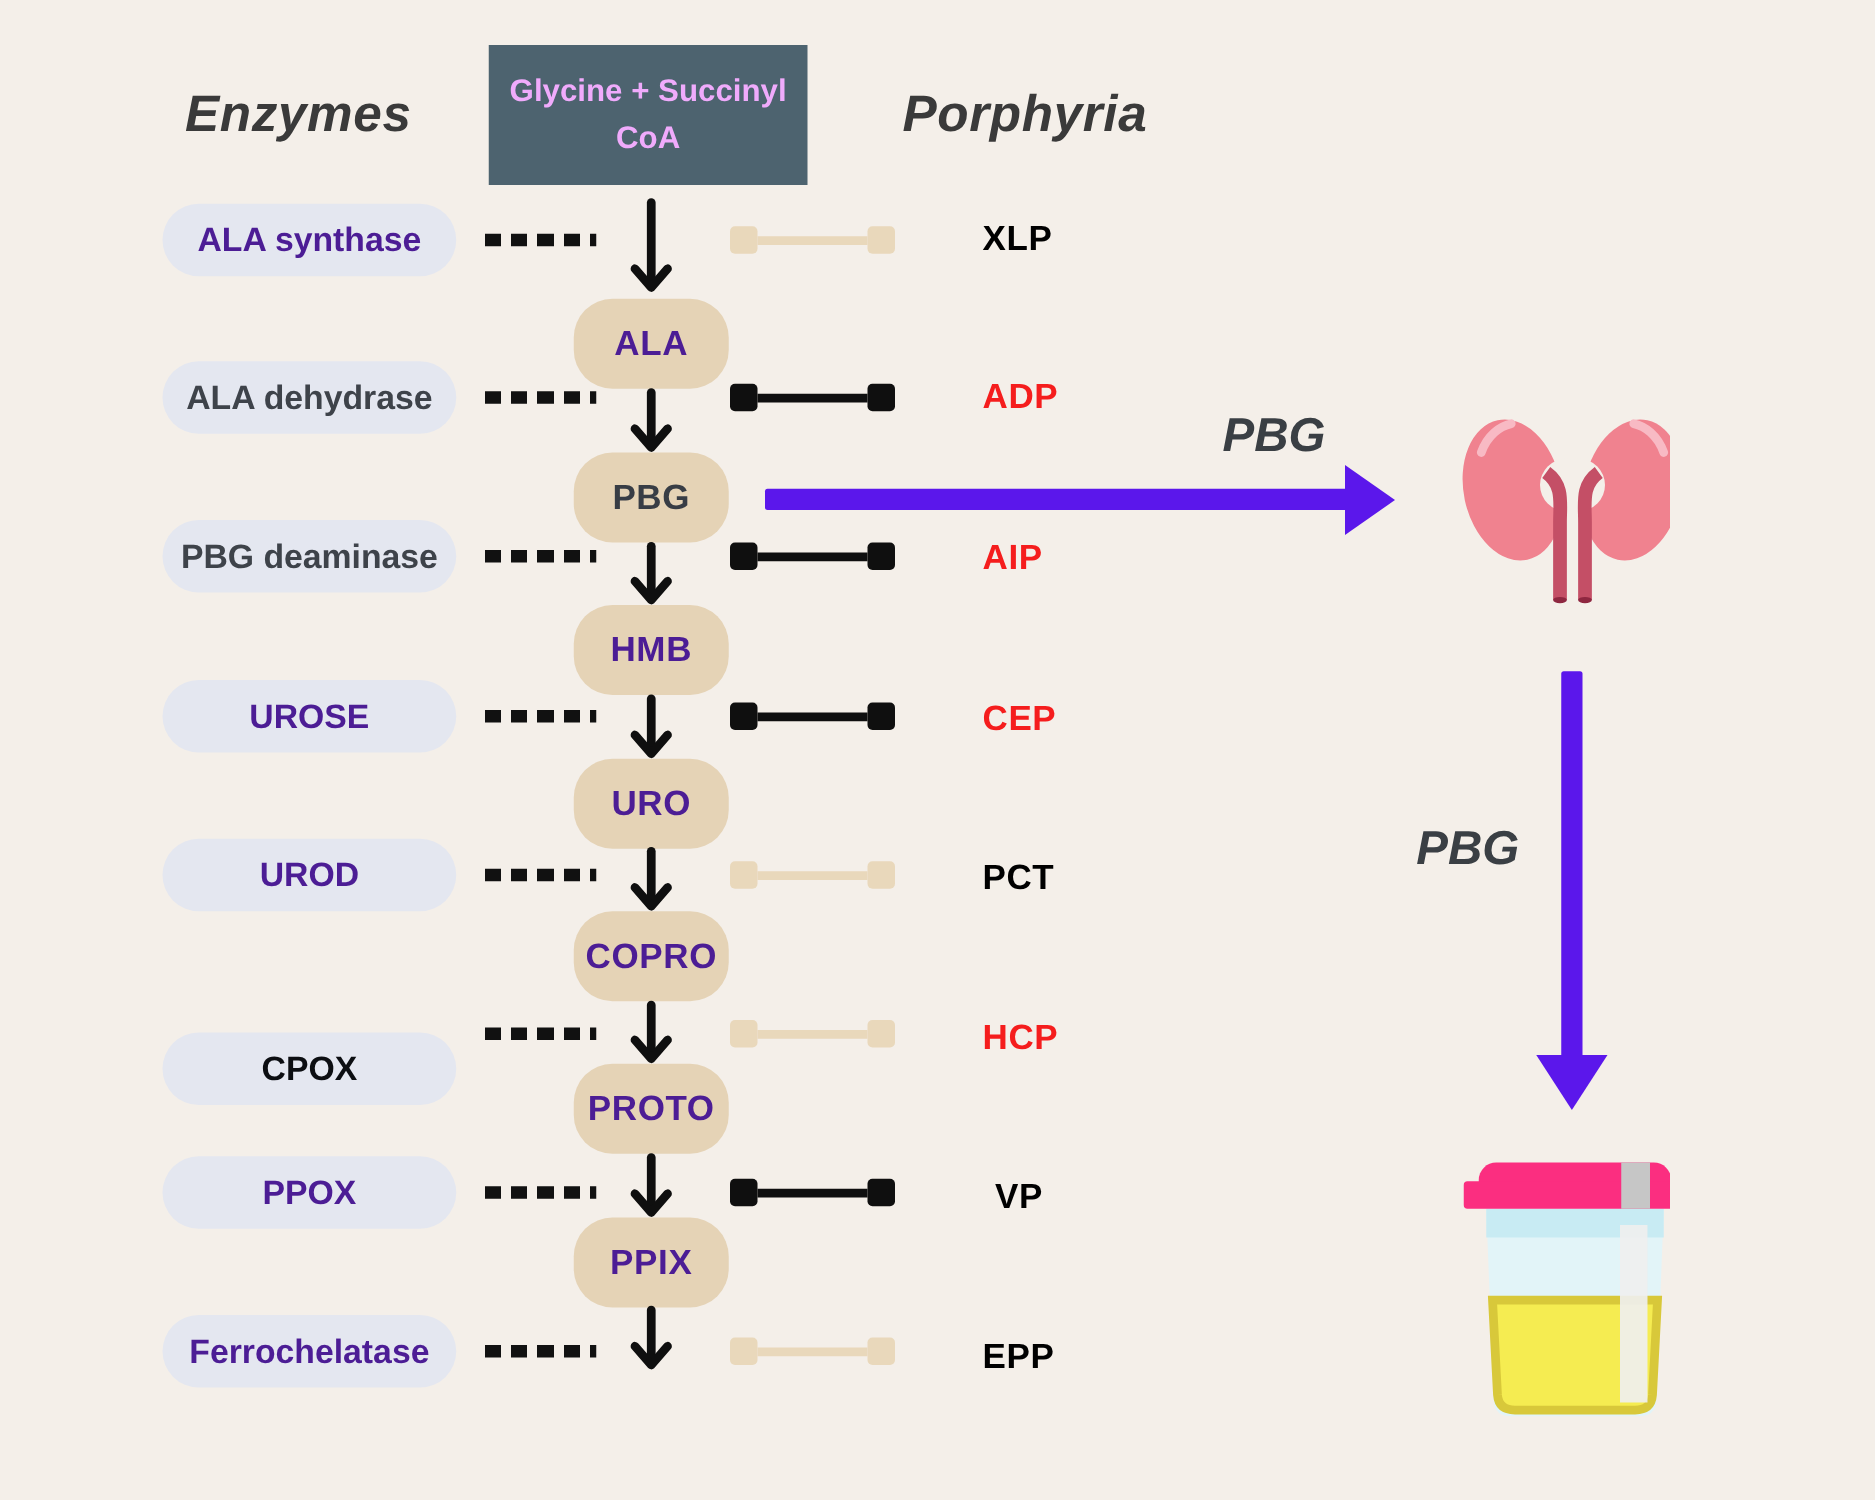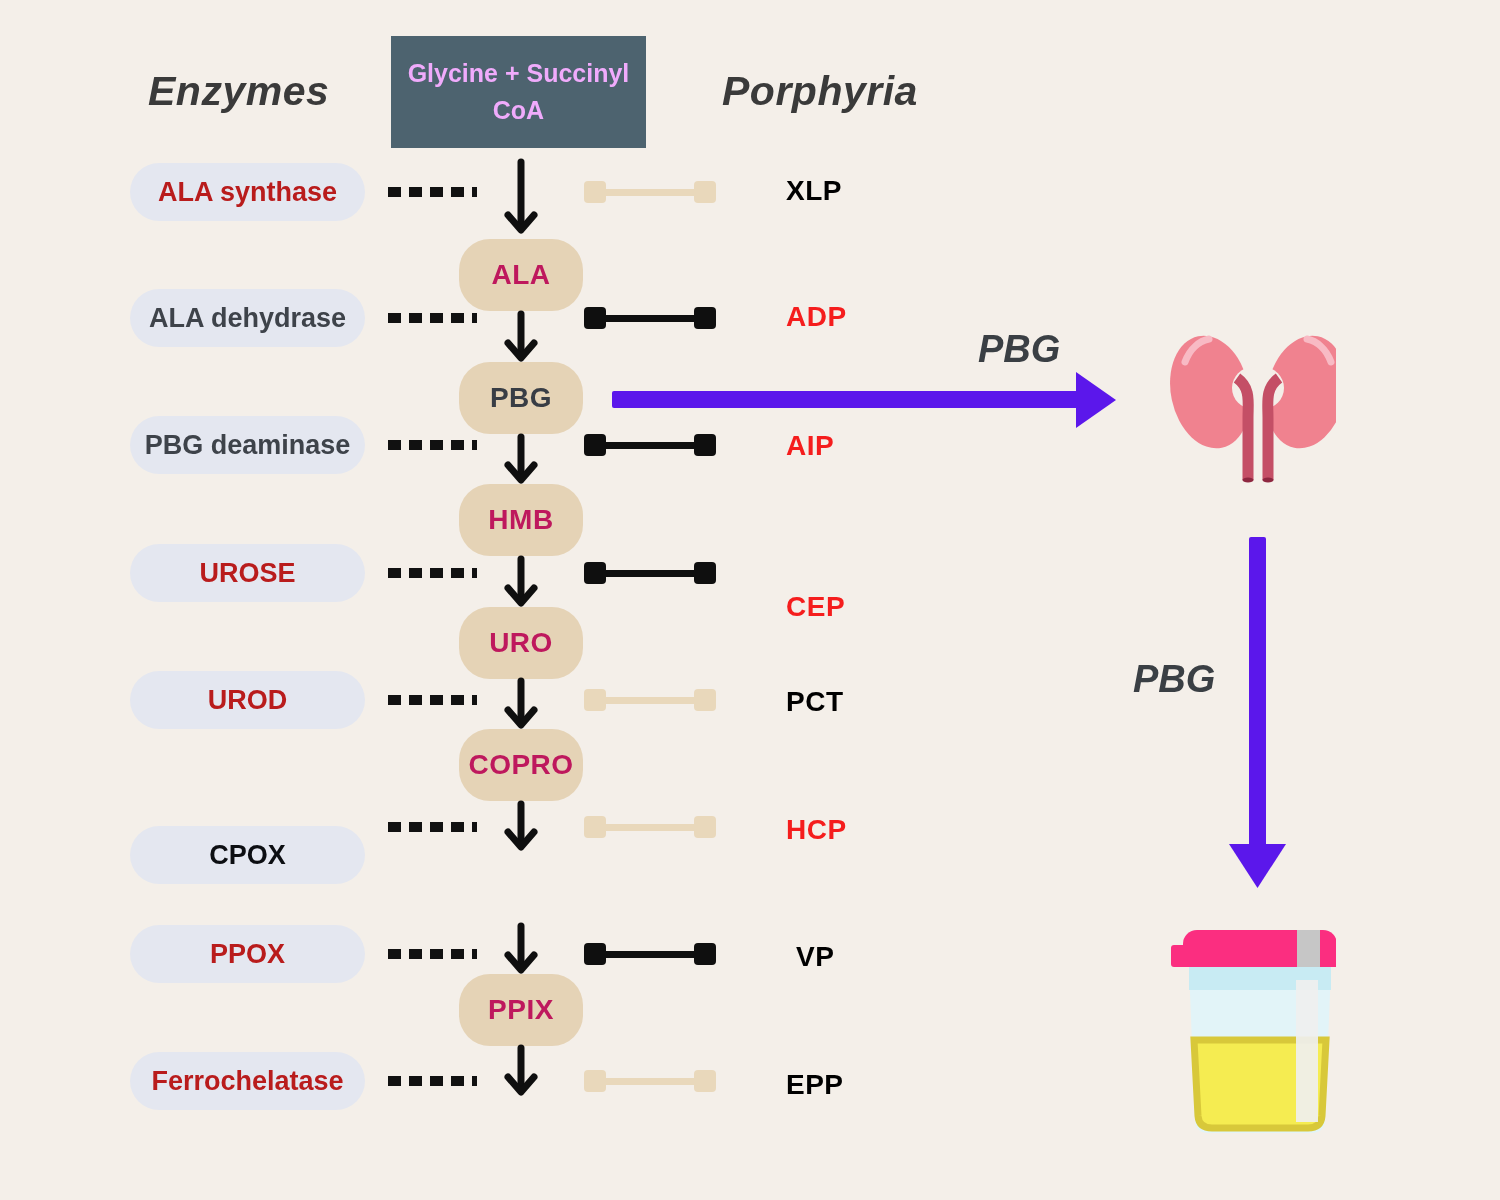--- a/index.html
+++ b/index.html
@@ -20,35 +20,35 @@
     background:#4d636f;color:#f0abfc;display:flex;flex-direction:column;
     align-items:center;justify-content:center;font-size:25px;font-weight:700;
     line-height:1.5;text-align:center;
   }
   
   .pill{
     position:absolute;left:130px;width:235px;height:58px;border-radius:29px;
     background:#e4e7f0;display:flex;align-items:center;justify-content:center;
     font-size:27px;font-weight:700;
   }
-  .pill--faded{color:#b91c1c;}
+  .pill--faded{color:#4c1d95;}
   .pill--active{color:#3e434a;}
   .pill--strong{color:#0c0e12;}
   
   .dash{
     position:absolute;left:388px;width:89px;height:10px;
     background:repeating-linear-gradient(90deg,#111 0 13px,transparent 13px 21px);
   }
   
   .node{
     position:absolute;left:459px;width:124px;height:72px;border-radius:31px;
     background:#e5d3b6;display:flex;align-items:center;justify-content:center;
     font-size:28px;font-weight:700;letter-spacing:.5px;
   }
-  .node--faded{color:#be185d;}
+  .node--faded{color:#4c1d95;}
   .node--active{color:#383d45;}
   
   .inh{
     position:absolute;left:584px;width:132px;height:22px;
     display:flex;align-items:center;
   }
   .inh .sq{width:22px;height:22px;border-radius:4px;flex:0 0 auto;}
   .inh .ln{flex:1 1 auto;height:7px;}
   .inh--black .sq,.inh--black .ln{background:#0f0f0f;}
   .inh--faded .sq,.inh--faded .ln{background:#e9d8bb;}
@@ -94,20 +94,21 @@
   <div class="dash" style="top:695px;"></div>
   <div class="dash" style="top:822px;"></div>
   <div class="dash" style="top:949px;"></div>
   <div class="dash" style="top:1076px;"></div>
 
   <div class="node node--faded" style="top:239px;">ALA</div>
   <div class="node node--active" style="top:362px;">PBG</div>
   <div class="node node--faded" style="top:484px;">HMB</div>
   <div class="node node--faded" style="top:607px;">URO</div>
   <div class="node node--faded" style="top:729px;">COPRO</div>
+  <div class="node node--faded" style="top:851px;">PROTO</div>
   <div class="node node--faded" style="top:974px;">PPIX</div>
 
   <div class="inh inh--faded" style="top:181px;">
       <span class="sq"></span>
       <span class="ln"></span>
       <span class="sq"></span>
     </div>
   <div class="inh inh--black" style="top:307px;">
       <span class="sq"></span>
       <span class="ln"></span>
@@ -140,21 +141,21 @@
     </div>
   <div class="inh inh--faded" style="top:1070px;">
       <span class="sq"></span>
       <span class="ln"></span>
       <span class="sq"></span>
     </div>
 
   <div class="porph porph--faded" style="top:175px;">XLP</div>
   <div class="porph porph--red" style="top:301px;">ADP</div>
   <div class="porph porph--red" style="top:430px;">AIP</div>
-  <div class="porph porph--red" style="top:591px;">CEP</div>
+  <div class="porph porph--red" style="top:559px;">CEP</div>
   <div class="porph porph--faded" style="top:686px;">PCT</div>
   <div class="porph porph--red" style="top:814px;">HCP</div>
   <div class="porph porph--faded" style="left:796px;top:941px;">VP</div>
   <div class="porph porph--faded" style="top:1069px;">EPP</div>
 
   <svg class="overlay" width="1500" height="1200" viewBox="0 0 1500 1200">
     <g stroke="#0f0f0f" stroke-width="7" fill="none" stroke-linecap="round" stroke-linejoin="round">
       <line x1="521" y1="162" x2="521" y2="222"></line>
         <polyline points="508,215 521,230 534,215"></polyline>
       <line x1="521" y1="314" x2="521" y2="350"></line>

